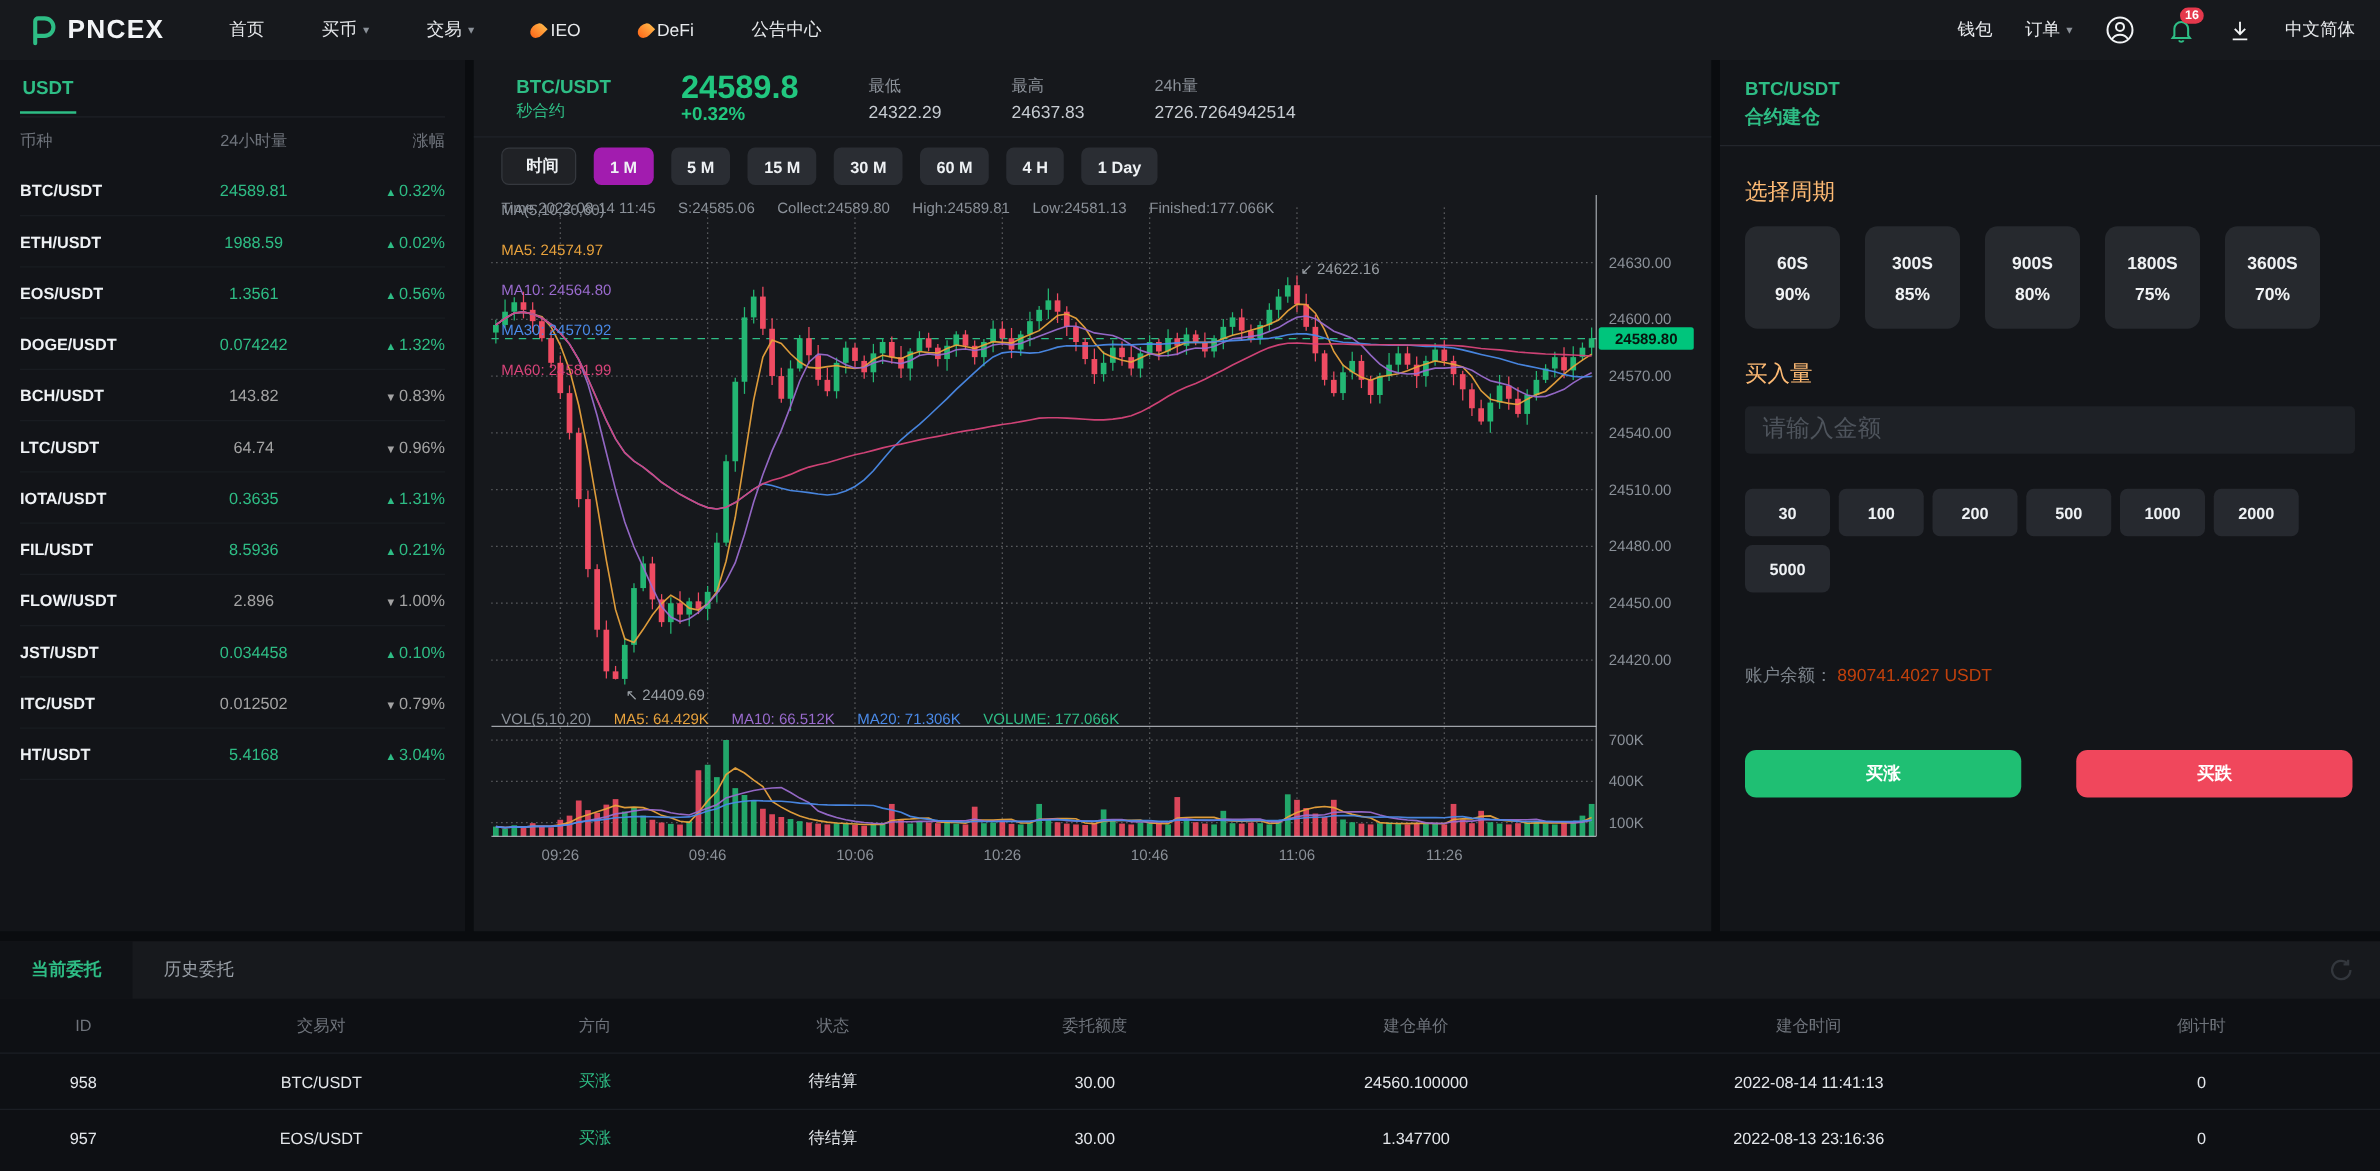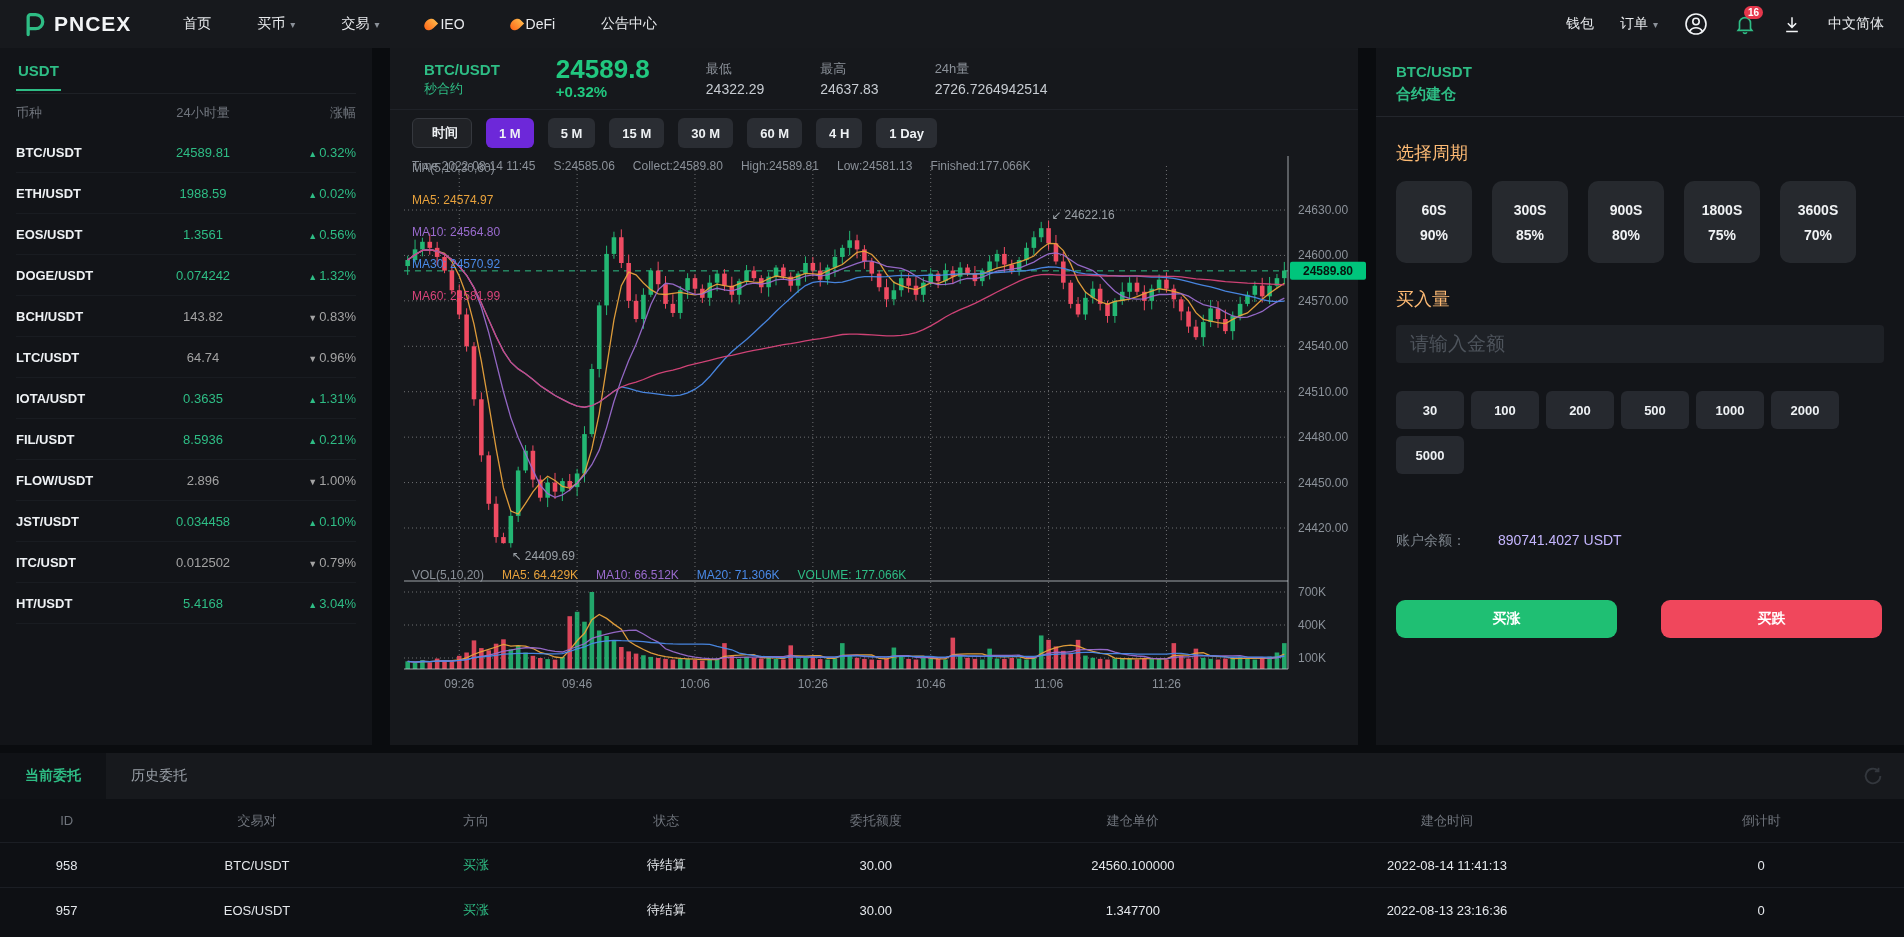--- a/index.html
+++ b/index.html
@@ -16,21 +16,21 @@
   .brand-text { font-size:21px; font-weight:bold; letter-spacing:1px; color:#f2f4f6; }
   .nav-items { display:flex; align-items:center; margin-left:52px; gap:46px; }
   .nav-item { display:flex; align-items:center; gap:5px; color:#e8eaed; font-size:14px; cursor:pointer; }
   .caret { color:#8b9199; font-size:10px; }
   .flame-icon { width:10px; height:13px; background:linear-gradient(#ffb347,#ff6a1a); border-radius:50% 0 50% 50%; transform:rotate(45deg); display:inline-block; }
   .nav-right { display:flex; align-items:center; gap:26px; }
   .nav-link { color:#e8eaed; font-size:14px; cursor:pointer; display:flex; align-items:center; gap:5px; }
   .icon-btn { position:relative; cursor:pointer; display:flex; align-items:center; }
   .badge { position:absolute; top:-7px; left:10px; background:#e5384c; color:#fff; font-size:10px; border-radius:8px; padding:1px 4px; font-weight:bold; }
   
-  .main-row { display:flex; gap:18px; height:697px; }
+  .main-row { display:flex; gap:7px; height:697px; }
   
   .sidebar { width:372px; background:#121418; padding:0 16px; }
   .side-tabs { height:46px; display:flex; align-items:center; border-bottom:1px solid #1e2126; }
   .side-tab { color:#2ebd85; font-size:15px; font-weight:bold; position:relative; padding:12px 2px; cursor:pointer; }
   .side-tab:after { content:""; position:absolute; left:0; right:0; bottom:0; height:2px; background:#2ebd85; }
   .side-head, .side-row { display:grid; grid-template-columns:1.1fr 1.1fr .8fr; align-items:center; }
   .side-head { height:38px; color:#6f747c; }
   .side-row { height:41px; border-bottom:1px solid #191c21; cursor:pointer; }
   .side-head span:nth-child(2), .side-row .sr-vol { text-align:center; }
   .side-head span:nth-child(3), .side-row .sr-chg { text-align:right; }
@@ -44,40 +44,40 @@
   .mh-pair { color:#2ebd85; font-weight:bold; font-size:15px; }
   .mh-type { color:#2ebd85; font-size:13px; }
   .mh-price { color:#21c77f; font-size:26px; font-weight:bold; line-height:26px; }
   .mh-change { color:#21c77f; font-size:15px; font-weight:bold; }
   .mh-stat { line-height:20px; }
   .mh-stat .lbl { color:#8b9199; font-size:13px; }
   .mh-stat .val { color:#c7ccd2; font-size:14px; }
   .toolbar { height:46px; display:flex; align-items:center; gap:14px; padding:0 22px; }
   .tf-btn { height:30px; padding:0 13px; border:none; border-radius:6px; background:#2a2d33; color:#eef1f4; font-size:13px; font-weight:bold; cursor:pointer; font-family:inherit; }
   .tf-btn.time-label { background:#202226; border:1px solid #35383e;padding-left:19px; }
-  .tf-btn.active { background:#6d28d9; }
+  .tf-btn.active { background:#a21caf; }
   .tf-group { display:flex; gap:14px; }
   .chart-canvas { position:relative; height:545px; margin:0 10px 0 14px; }
   .chart-canvas svg { position:absolute; left:0; top:0; }
   .info-line { position:absolute; left:8px; display:flex; gap:18px; font-size:12px; color:#8b9199; pointer-events:none; white-space:nowrap; }
   .line1 { top:3px; } .line2 { top:5px;flex-direction:column; } .volline { top:412px; }
   
   .trade-panel { width:528px; background:#131519; display:flex; flex-direction:column; }
   .trade-head { padding:13px 20px 11px; border-bottom:1px solid #23262c; line-height:22px; }
   .trade-pair, .trade-title { color:#2ebd85; font-weight:bold; font-size:15px; }
   .trade-body { padding:0 20px; }
   .t-label { color:#fdba74; font-size:18px; margin-top:24px; }
   .period-grid { display:flex; flex-wrap:wrap; gap:20px; margin-top:16px; }
   .period-card { width:76px; height:82px; background:#26292e; border-radius:10px; display:flex; flex-direction:column; align-items:center; justify-content:center; gap:9px; font-weight:bold; font-size:14px; color:#f0f2f4; cursor:pointer; }
   .amount-input { margin-top:14px; width:100%; height:38px; background:#1e2126; border:none; border-radius:4px; color:#d6dade; padding:0 14px; font-size:19px; font-family:inherit; }
   .amount-input::placeholder { color:#4e545c; }
   .amount-grid { display:flex; flex-wrap:wrap; gap:7px; margin-top:28px; }
   .amount-btn { width:68px; height:38px; background:#26292f; border:none; border-radius:6px; color:#eef1f4; font-weight:bold; font-size:13px; cursor:pointer; font-family:inherit; }
   .balance { margin-top:58px; font-size:14px; }
-  .balance .bl { color:#7d848c; } .balance .bv { color:#c4b5fd;margin-left:28px; }
+  .balance .bl { color:#7d848c; } .balance .bv { color:#c2410c; }
   .buy-row { margin-top:50px; display:flex; justify-content:space-between; padding:0 2px 0 0; }
   .buy-btn { width:221px; height:38px; border:none; border-radius:9px; color:#fff; font-size:14px; font-weight:bold; cursor:pointer; font-family:inherit; }
   .buy-up { background:#1fbf73; } .buy-down { background:#f0475c; }
   
   .orders { margin-top:8px; background:#0e1014; height:184px; }
   .orders-tabs { height:46px; background:#17191d; display:flex; align-items:center; position:relative; }
   .o-tab { height:46px; display:flex; align-items:center; padding:0 25px; color:#9aa0a8; font-size:14px; cursor:pointer; }
   .o-tab.active { background:#101216; color:#2ebd85; font-weight:bold; }
   .refresh { position:absolute; right:20px; top:12px; }
   .o-head, .o-row { display:grid; grid-template-columns:7% 13% 10% 10% 12% 15% 18% 15%; align-items:center; text-align:center; }

